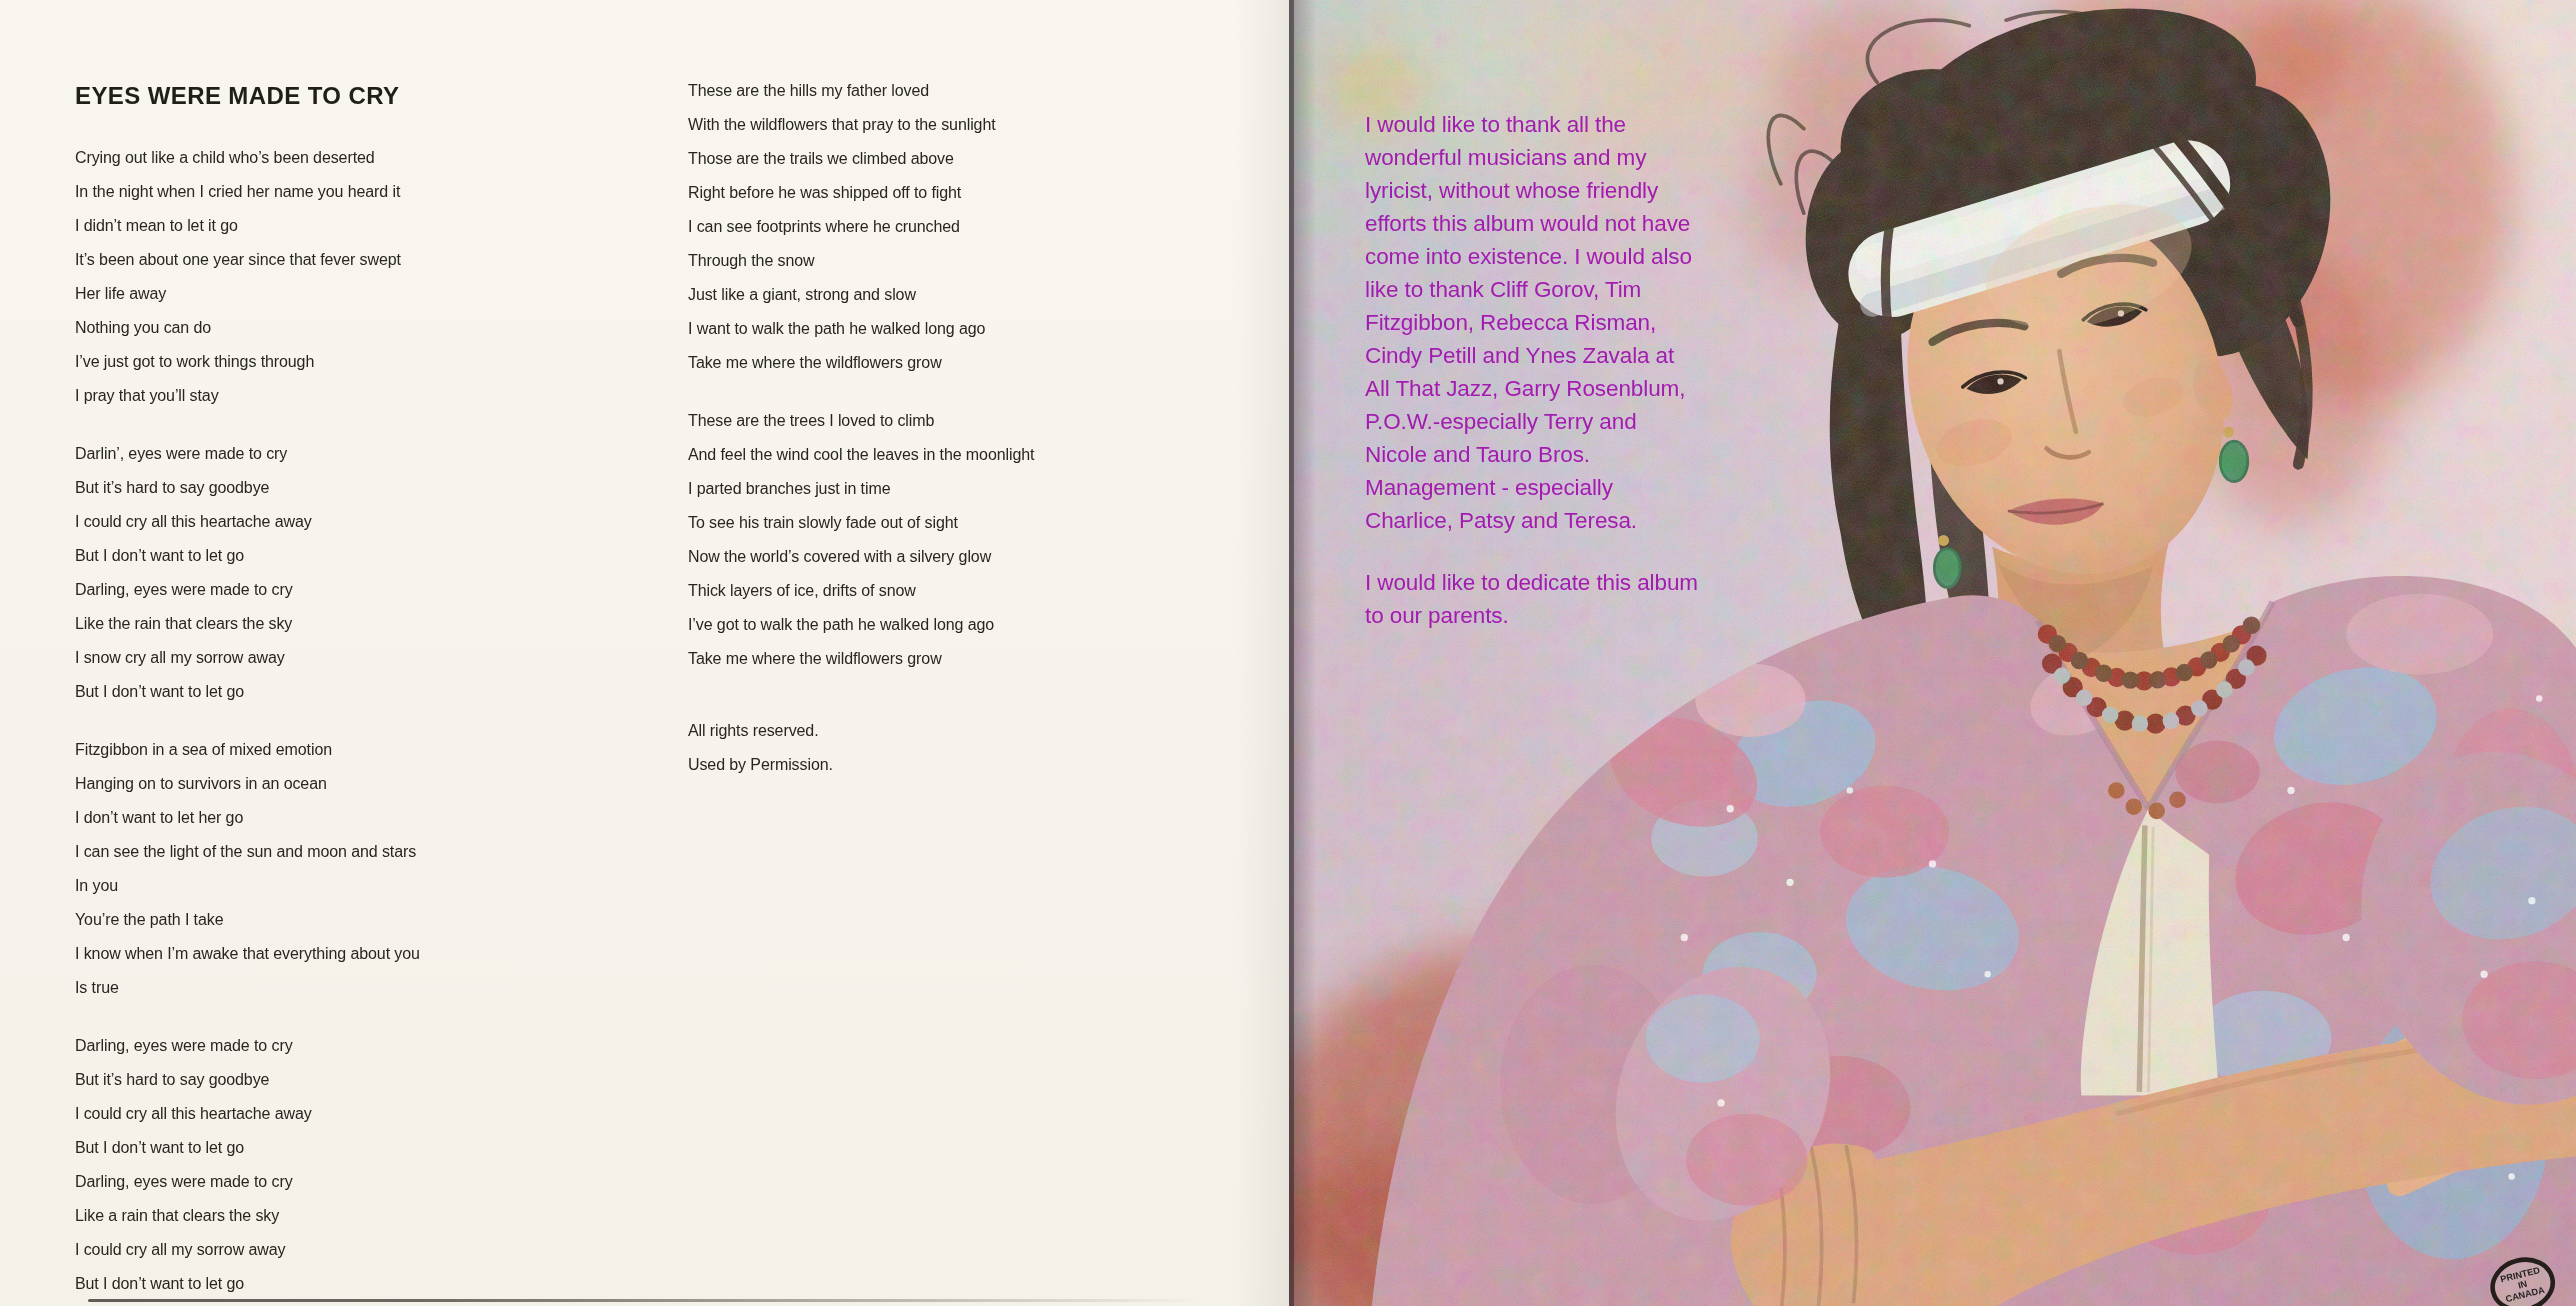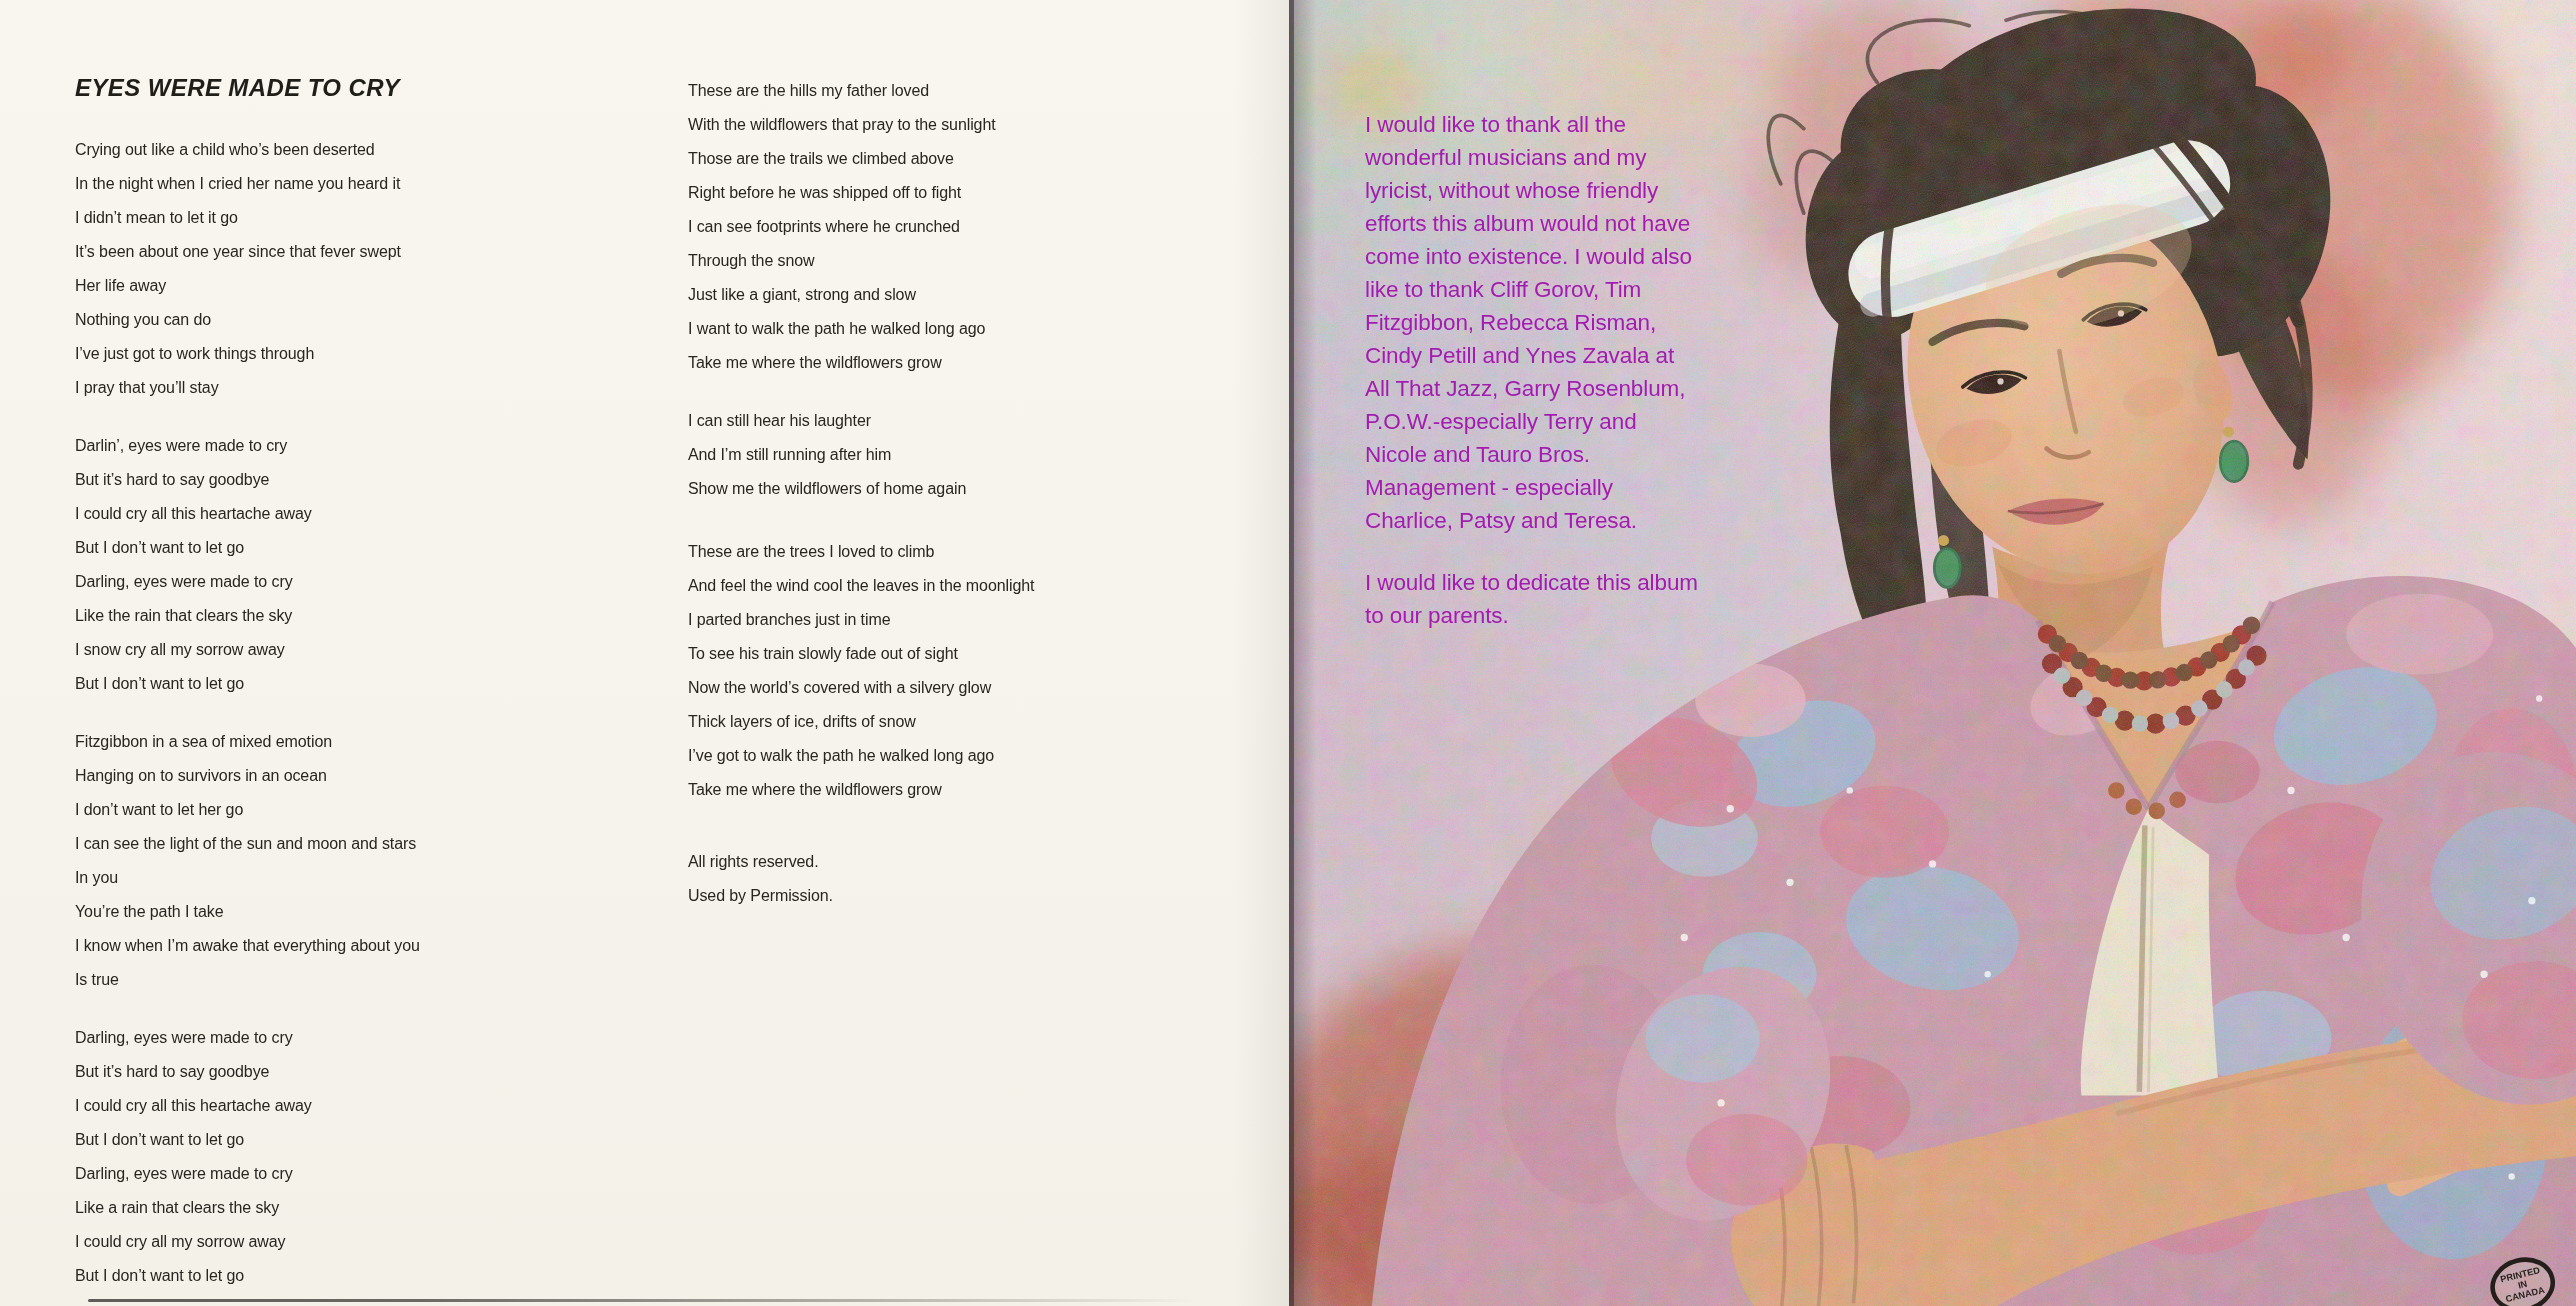--- a/index.html
+++ b/index.html
@@ -16,23 +16,22 @@
     background:linear-gradient(180deg,#f8f6ef 0%,#f6f3ec 60%,#f4f1e9 100%);
   }
   .page-left::after{ 
     content:"";position:absolute;right:0;top:0;width:55px;height:100%;
     background:linear-gradient(90deg,rgba(0,0,0,0) 0%,rgba(60,50,45,.07) 100%);
   }
   .col{position:absolute;top:74px;color:#28261f;}
   .col-1{left:75px;width:570px;}
   .col-2{left:688px;width:598px;}
   .song-title{
-    margin:0 0 31px 0;font-size:24px;font-weight:bold;letter-spacing:0.4px;
+    margin:8px 0 31px 0;font-size:24px;font-weight:bold;letter-spacing:0.4px;
     color:#201e19;
-    font-style:italic;
   }
   .stanza{
     margin:0 0 24px 0;font-size:16px;line-height:34px;white-space:pre-line;
     letter-spacing:-0.1px;
   }
   .rights{margin-top:38px;}
   .scan-line{
     position:absolute;left:88px;bottom:3.7px;width:1112px;height:3.7px;
     background:linear-gradient(90deg,#45413d 0%,#55504b 30%,#8a857e 55%,#b9b3aa 75%,rgba(185,179,170,0) 100%);
     border-radius:1.8px;opacity:.85;
@@ -98,23 +97,20 @@
     <div class="col col-2">
       <p class="stanza">These are the hills my father loved
 With the wildflowers that pray to the sunlight
 Those are the trails we climbed above
 Right before he was shipped off to fight
 I can see footprints where he crunched
 Through the snow
 Just like a giant, strong and slow
 I want to walk the path he walked long ago
 Take me where the wildflowers grow</p>
-      <p class="stanza" style="margin-bottom:28.5px;">I can still hear his laughter
-And I’m still running after him
-Show me the wildflowers of home again</p>
       <p class="stanza">These are the trees I loved to climb
 And feel the wind cool the leaves in the moonlight
 I parted branches just in time
 To see his train slowly fade out of sight
 Now the world’s covered with a silvery glow
 Thick layers of ice, drifts of snow
 I’ve got to walk the path he walked long ago
 Take me where the wildflowers grow</p>
       <p class="stanza rights">All rights reserved.
 Used by Permission.</p>

